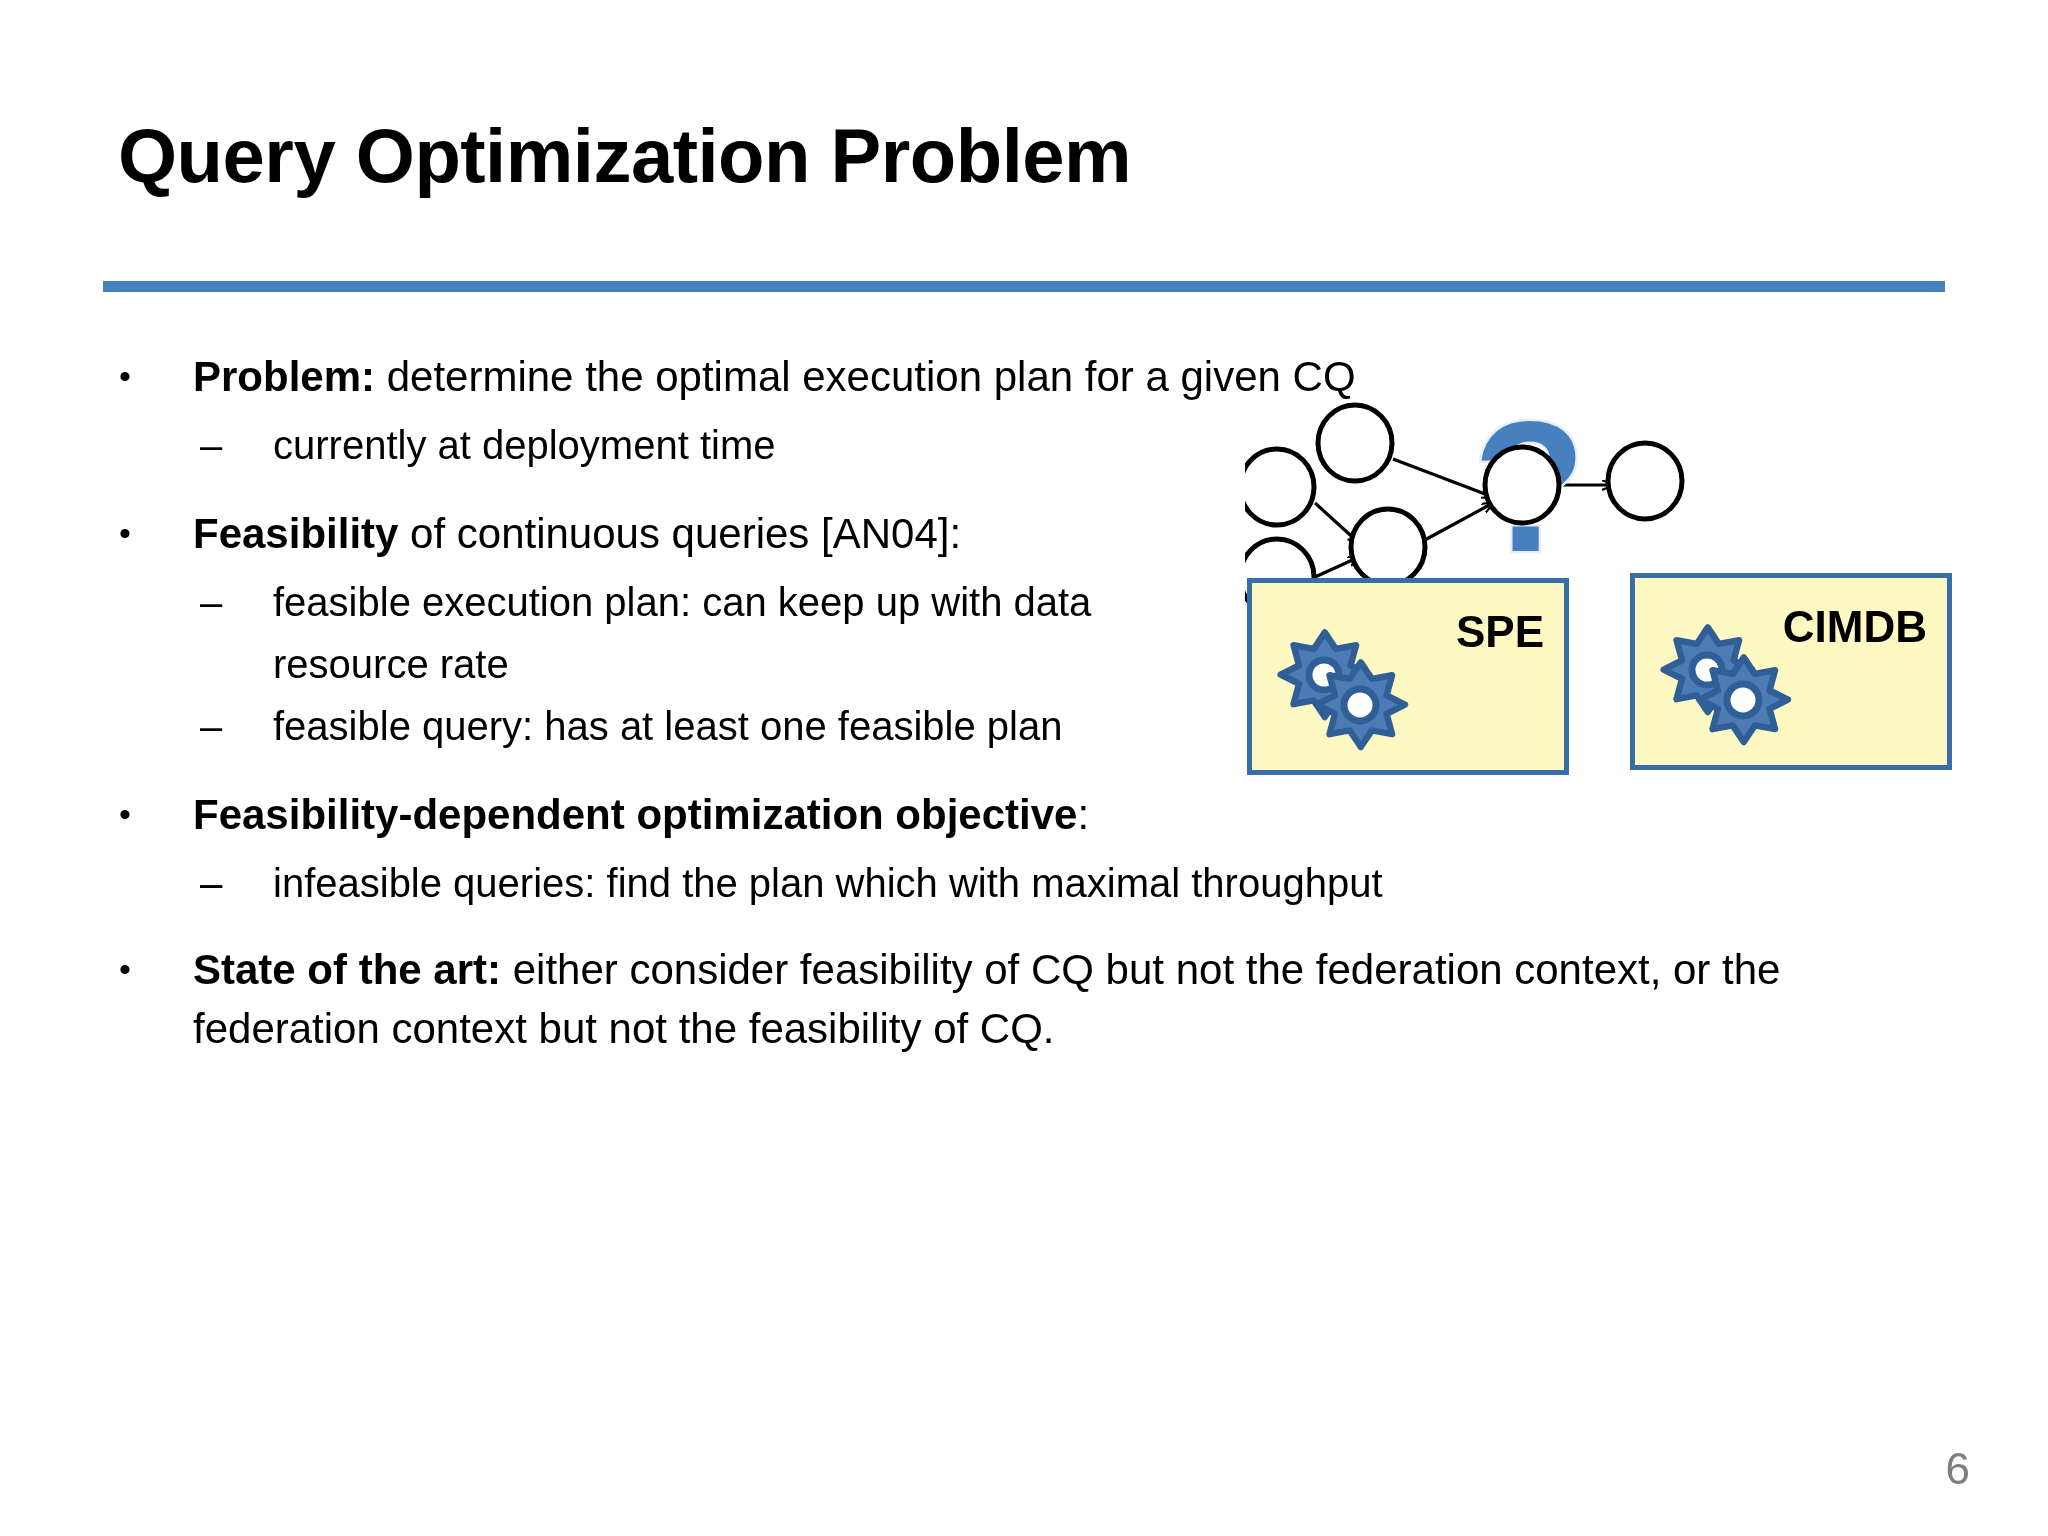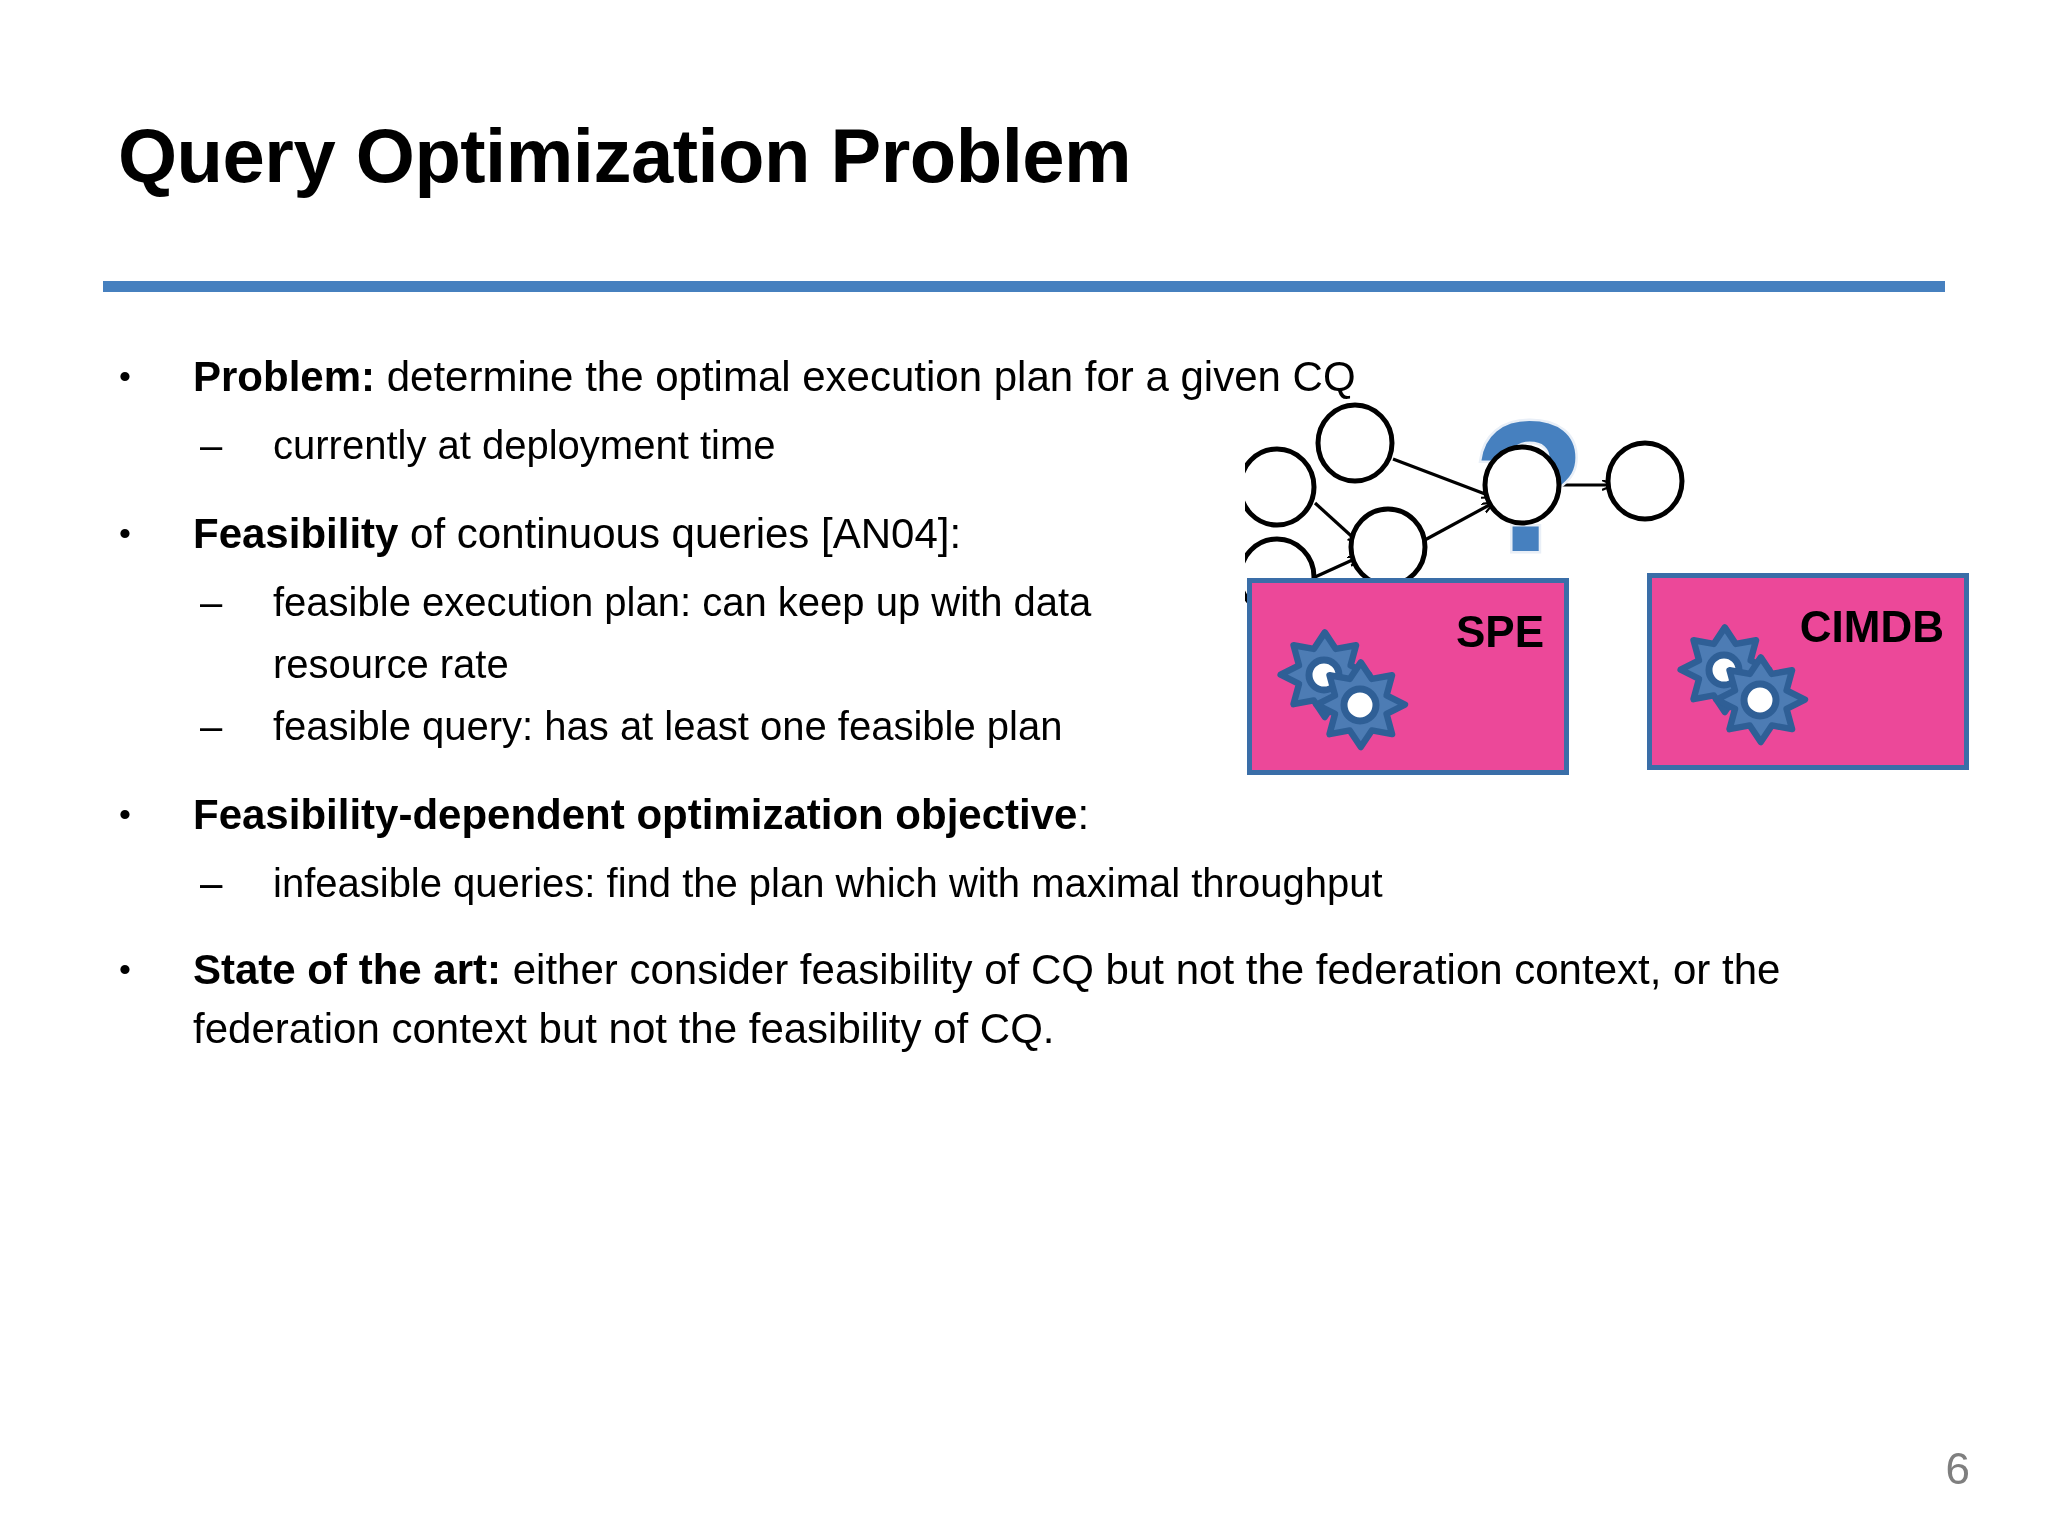--- a/index.html
+++ b/index.html
@@ -97,24 +97,24 @@
   .graph-svg {
     position: absolute;
     left: 0;
     top: 0;
   }
 
   .engine-box {
     position: absolute;
     box-sizing: border-box;
     border: 5px solid #3a6ea8;
-    background: #ec4899;
+    background: #fef9c3;
   }
   #spe-box  { left: 2px;   top: 223px; width: 322px; height: 197px; }
-  #cimdb-box{ left: 385px; top: 218px; width: 322px; height: 197px; margin-left: 17px; }
+  #cimdb-box{ left: 385px; top: 218px; width: 322px; height: 197px; }
 
   .engine-label {
     position: absolute;
     right: 20px;
     top: 24px;
     font-size: 44px;
     font-weight: bold;
     color: #000000;
   }
   .gears {

